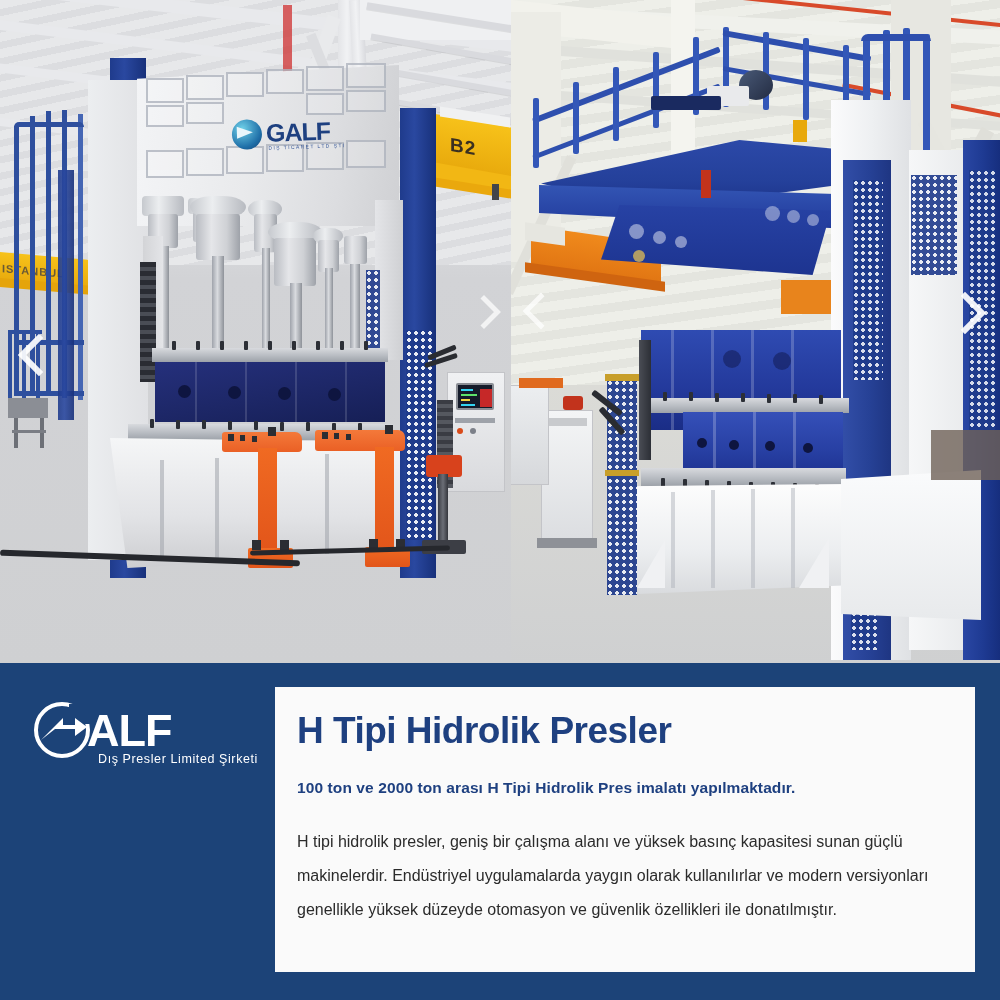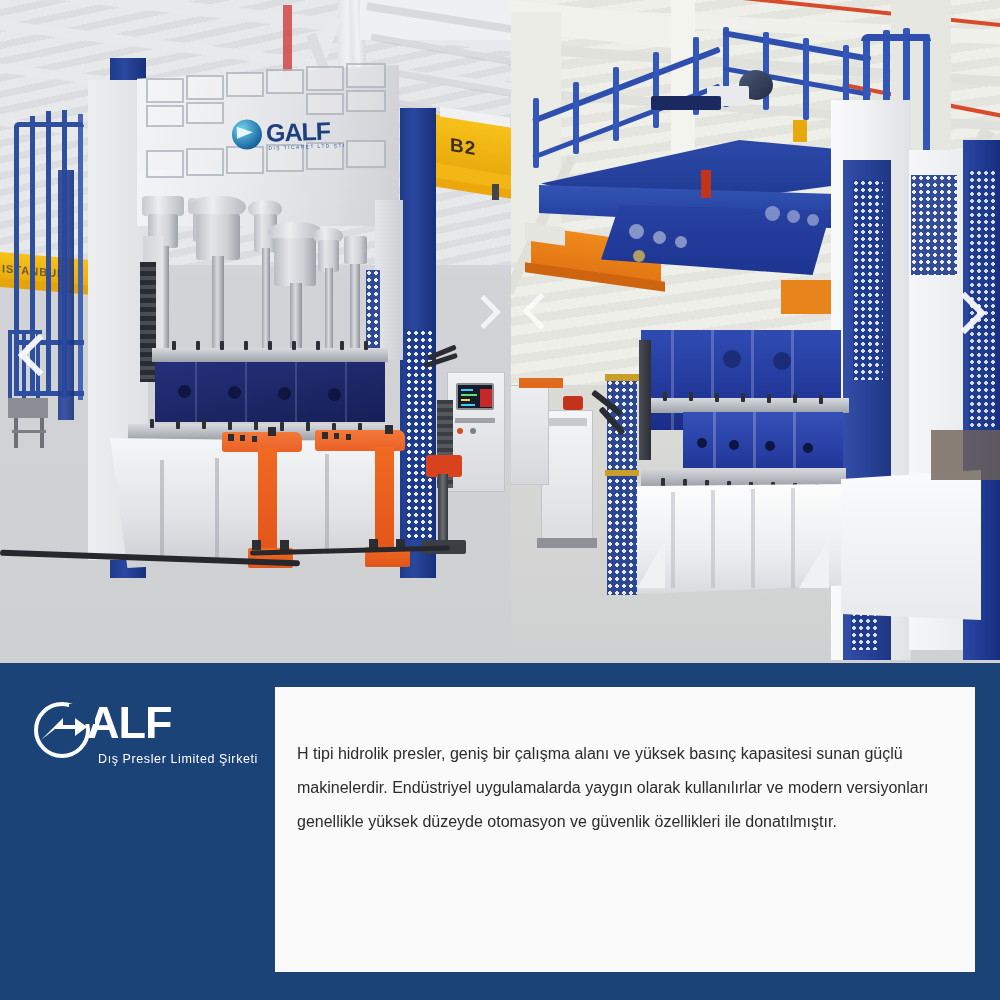--- a/index.html
+++ b/index.html
@@ -109,21 +109,21 @@
     cursor:pointer;
   }
   .chev.left  { transform:rotate(45deg); }
   .chev.right { transform:rotate(-135deg); }
   .chev.dim { border-left-color:rgba(255,255,255,.72); border-bottom-color:rgba(255,255,255,.72); }
 
   
   .bottom{ position:absolute; left:0; top:663px; width:1000px; height:337px; background:#1c4378; }
 
   .brand{ position:absolute; left:32px; top:700px; width:215px; height:80px; }
-  .brand-row{ display:flex; align-items:flex-start; height:62px; }
+  .brand-row{ display:flex; align-items:center; height:62px; }
   .brand-mark{ position:relative; width:62px; height:62px; flex:none; }
   .brand-mark .ring{
     position:absolute; left:2px; top:2px; width:56px; height:56px;
     border:4px solid #ffffff; border-radius:50%;
   }
   .brand-mark .notch{
     position:absolute; right:-1px; top:4px; width:26px; height:20px; background:#1c4378;
   }
   .brand-mark .arrow{
     position:absolute; left:9px; top:14px; width:47px; height:30px;
@@ -509,17 +509,19 @@
           <path d="M0 26 L22 4 L22 11 L34 11 L34 4 L46 13 L34 22 L34 15 L14 15 Z" fill="#ffffff"></path>
         </svg>
       </div>
       <div class="brand-alf">ALF</div>
     </div>
     <div class="brand-tag">Dış Presler Limited Şirketi</div>
   </div>
 
   <div class="card">
     <div class="card-inner">
+      <h1 class="card-title">H Tipi Hidrolik Presler</h1>
+      <p class="card-sub">100 ton ve 2000 ton arası H Tipi Hidrolik Pres imalatı yapılmaktadır.</p>
       <p class="card-body">H tipi hidrolik presler, geniş bir çalışma alanı ve yüksek basınç kapasitesi sunan güçlü makinelerdir. Endüstriyel uygulamalarda yaygın olarak kullanılırlar ve modern versiyonları genellikle yüksek düzeyde otomasyon ve güvenlik özellikleri ile donatılmıştır.</p>
     </div>
   </div>
 
 </div>
 
 </body></html>

